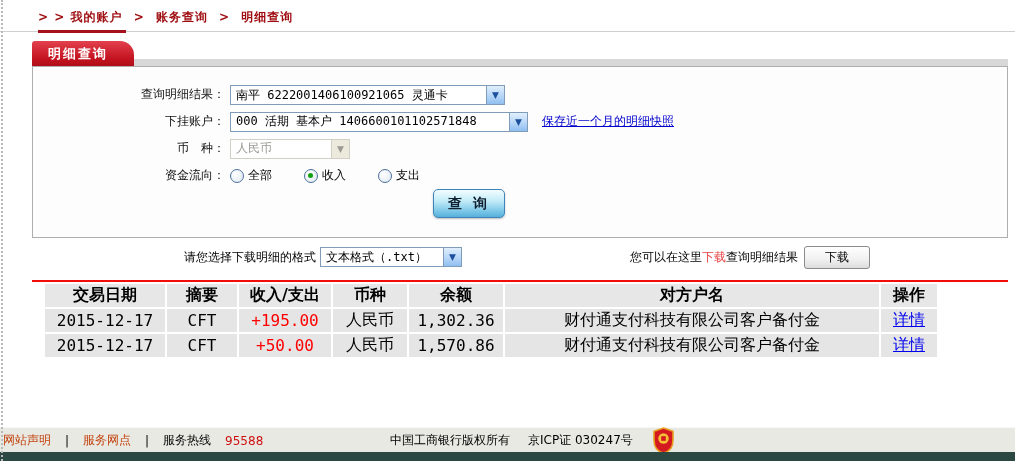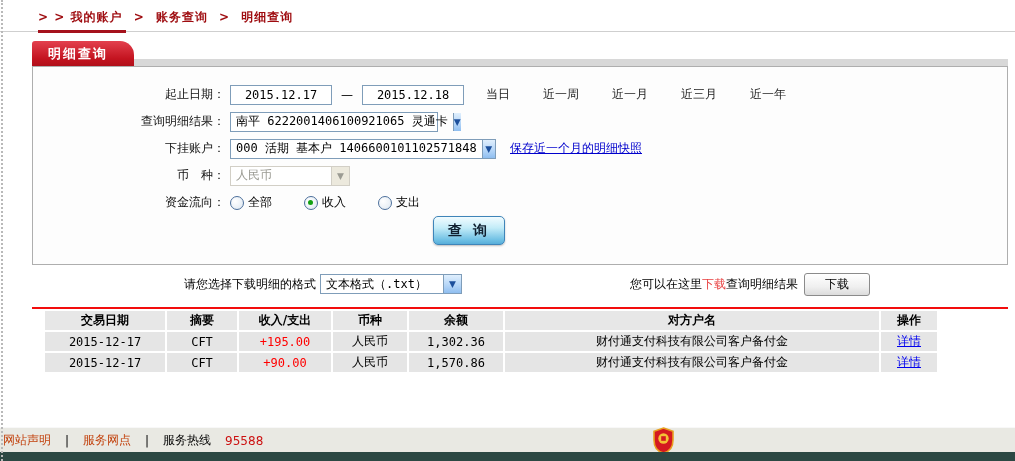--- a/index.html
+++ b/index.html
@@ -65,21 +65,21 @@
   .dl-left{margin-left:152px;display:flex;align-items:center;}
   .dl-right{margin-left:auto;margin-right:138px;display:flex;align-items:center;}
   .dl-red{color:#e84040;}
   .dl-btn{margin-left:6px;width:66px;height:23px;border:1px solid #8b8b8b;border-radius:3px;
           background:linear-gradient(180deg,#ffffff 0%,#f0f0f0 60%,#dcdcdc 100%);
           font-size:12px;cursor:pointer;font-family:inherit;}
 
   .red-line{height:2px;background:#f20d0d;margin-top:4px;}
 
   .result-table{border-collapse:separate;border-spacing:2px;margin:0 0 0 11px;
-                font-size:12px;}
+                font-size:16px;}
   .result-table th{background:#e7e7e7;font-weight:bold;height:17px;padding:1px 4px;white-space:nowrap;}
   .result-table td{background:#e5e5e5;height:17px;text-align:center;padding:1px 4px;white-space:nowrap;}
   .amt{color:#ff0000;}
   .num{font-family:"DejaVu Sans Mono","Liberation Mono",monospace;}
   .detail-link{color:#0000ee;text-decoration:underline;cursor:pointer;}
 
   
   .footer{position:absolute;left:0;top:427px;width:100%;height:25px;background:#e9e9e3;
           border-top:1px solid #f8f8f8;display:flex;align-items:center;}
   .foot-left{margin-left:3px;display:flex;align-items:center;gap:14px;}
@@ -108,45 +108,32 @@
     <div class="red-accent"></div>
   </div>
 
   <div class="main-box">
     <div class="tab-row">
       <div class="tab-strip"></div>
       <div class="tab">明细查询</div>
     </div>
 
     <div class="form-box">
-      <div class="frow">
-        <span class="flabel">起止日期：</span>
-        <input class="tinput" type="text" value="2015.12.17" style="">
-        <span class="dash">—</span>
-        <input class="tinput" type="text" value="2015.12.18" style="">
-        <span class="quick-links">
-          <a>当日</a>
-          <a>近一周</a>
-          <a>近一月</a>
-          <a>近三月</a>
-          <a>近一年</a>
-        </span>
-      </div>
 
       <div class="frow">
         <span class="flabel">查询明细结果：</span>
-        <span class="sel" style="width:208px;">
+        <span class="sel" style="width:275px;align-items:flex-end;">
           <span class="txt mono">南平  6222001406100921065 灵通卡</span>
           <span class="arrow">▼</span>
         </span>
       </div>
 
       <div class="frow">
         <span class="flabel">下挂账户：</span>
-        <span class="sel" style="width:266px;">
+        <span class="sel" style="width:298px;">
           <span class="txt mono">000 活期 基本户 1406600101102571848</span>
           <span class="arrow">▼</span>
         </span>
         <a class="snap-link">保存近一个月的明细快照</a>
       </div>
 
       <div class="frow">
         <span class="flabel">币　种：</span>
         <span class="sel disabled" style="width:120px;">
           <span class="txt">人民币</span>
@@ -213,38 +200,42 @@
           <td class="num">CFT</td>
           <td class="num amt">+195.00</td>
           <td>人民币</td>
           <td class="num">1,302.36</td>
           <td>财付通支付科技有限公司客户备付金</td>
           <td><a class="detail-link">详情</a></td>
         </tr>
         <tr>
           <td class="num">2015-12-17</td>
           <td class="num">CFT</td>
-          <td class="num amt">+90.00</td>
+          <td class="num amt">+50.00</td>
           <td>人民币</td>
           <td class="num">1,570.86</td>
           <td>财付通支付科技有限公司客户备付金</td>
           <td><a class="detail-link">详情</a></td>
         </tr>
       </tbody>
     </table>
   </div>
 
   <div class="footer">
     <span class="foot-left">
       <a>网站声明</a>
       <span>|</span>
       <a>服务网点</a>
       <span>|</span>
       <span>服务热线</span>
       <span class="hotline">95588</span>
+    </span>
+    <span class="foot-center">
+      <span>中国工商银行版权所有</span>
+      <span>京ICP证 030247号</span>
     </span>
     <span class="badge">
       <svg width="23" height="27" viewBox="0 0 23 27">
         <path d="M11.5 1 L21 4.2 V13 C21 20.5 16.8 24.8 11.5 26 C6.2 24.8 2 20.5 2 13 V4.2 Z" fill="#d41920" stroke="#e8a020" stroke-width="1.6"></path>
         <circle cx="11.5" cy="11.5" r="5.2" fill="#f4c034"></circle>
         <rect x="9.2" y="9.2" width="4.6" height="4.6" fill="#d41920"></rect>
       </svg>
     </span>
   </div>
   <div class="bottom-bar"></div>

